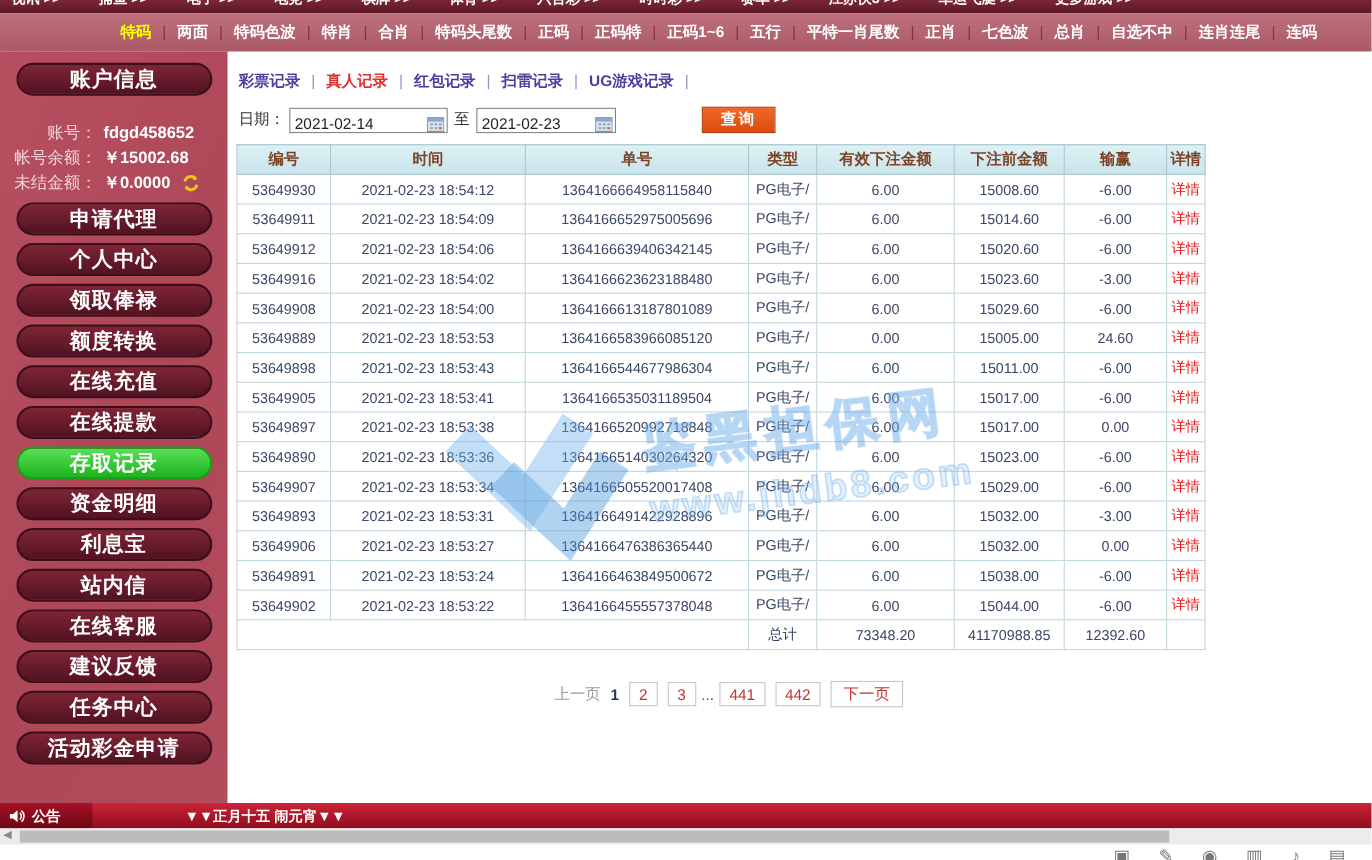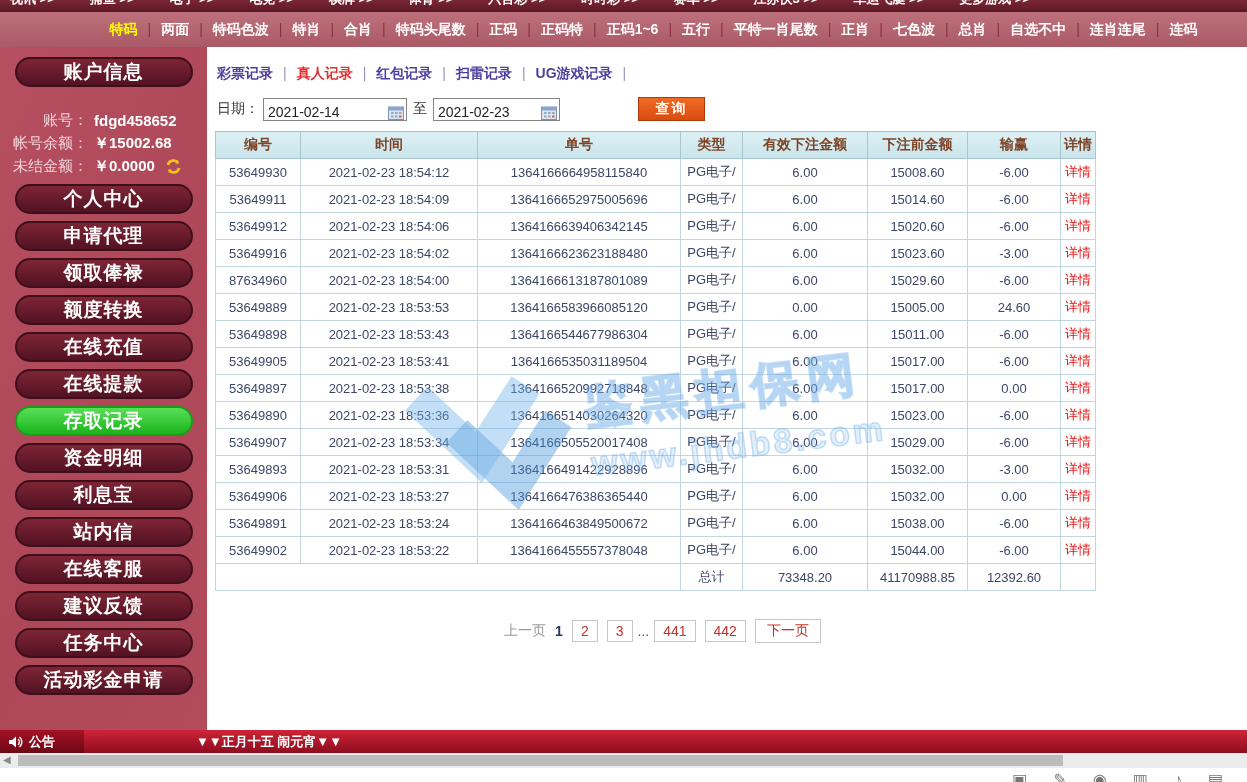--- a/index.html
+++ b/index.html
@@ -87,21 +87,21 @@
   .wm-title { font-size:48px; font-weight:bold; letter-spacing:8px;
     color:rgba(130,188,240,0.30); -webkit-text-stroke:2px rgba(105,170,232,0.55); }
   .wm-url { font-size:34px; font-weight:bold; letter-spacing:3px; margin-top:6px;
     color:rgba(130,188,240,0.30); -webkit-text-stroke:1.5px rgba(105,170,232,0.5); }
   
   .announce { position:absolute; top:730px; left:0; width:1247px; height:23px;
     background:linear-gradient(#cd2437,#8e0c1e); display:flex; align-items:center; }
   .ann-left { width:84px; height:23px; background:linear-gradient(#a51125,#6c0815);
     display:flex; align-items:center; padding-left:8px; gap:6px; color:#fff;
     font-size:13px; font-weight:bold; flex:none; }
-  .ann-msg { color:#fff; font-size:13px; font-weight:bold; padding-left:112px;
+  .ann-msg { color:#fff; font-size:13px; font-weight:bold; padding-left:84px;
     white-space:nowrap; }
   .scrollstrip { position:absolute; top:753px; left:0; width:1247px; height:15px;
     background:#ececec; }
   .scroll-thumb { position:absolute; left:18px; top:2px; width:1045px; height:11px;
     background:#bcbcbc; cursor:pointer; }
   .scroll-arrow { position:absolute; left:3px; top:1px; color:#8a8a8a; font-size:10px;
     cursor:pointer; }
   .footerstrip { position:absolute; top:768px; left:0; width:1247px; height:14px;
     background:#fff; overflow:hidden; }
   .footer-icons { position:absolute; right:24px; top:3px; display:flex; gap:26px;
@@ -172,22 +172,22 @@
             <path d="M3 7 A5.5 5.5 0 0 1 13 5" fill="none" stroke="#f2c31a" stroke-width="2.6"></path>
             <path d="M13 2 L13.6 5.8 L10 5.2 Z" fill="#f2c31a"></path>
             <path d="M14 10 A5.5 5.5 0 0 1 4 12" fill="none" stroke="#f2c31a" stroke-width="2.6"></path>
             <path d="M4 15 L3.4 11.2 L7 11.8 Z" fill="#f2c31a"></path>
           </svg>
         </span>
       </div>
     </div>
     <div>
 
-    <div class="pill">个人中心</div>
-        <div class="pill">申请代理</div>
+    <div class="pill">申请代理</div>
+        <div class="pill">个人中心</div>
         <div class="pill">领取俸禄</div>
         <div class="pill">额度转换</div>
         <div class="pill">在线充值</div>
         <div class="pill">在线提款</div>
         <div class="pill active">存取记录</div>
         <div class="pill">资金明细</div>
         <div class="pill">利息宝</div>
         <div class="pill">站内信</div>
         <div class="pill">在线客服</div>
         <div class="pill">建议反馈</div>
@@ -301,21 +301,21 @@
             <td>2021-02-23 18:54:02</td>
             <td>1364166623623188480</td>
             <td>PG电子/</td>
             <td>6.00</td>
             <td>15023.60</td>
             <td>-3.00</td>
             <td><span class="detail-link">详情</span></td>
           </tr>
 
           <tr>
-            <td>87634960</td>
+            <td>53649908</td>
             <td>2021-02-23 18:54:00</td>
             <td>1364166613187801089</td>
             <td>PG电子/</td>
             <td>6.00</td>
             <td>15029.60</td>
             <td>-6.00</td>
             <td><span class="detail-link">详情</span></td>
           </tr>
 
           <tr>

